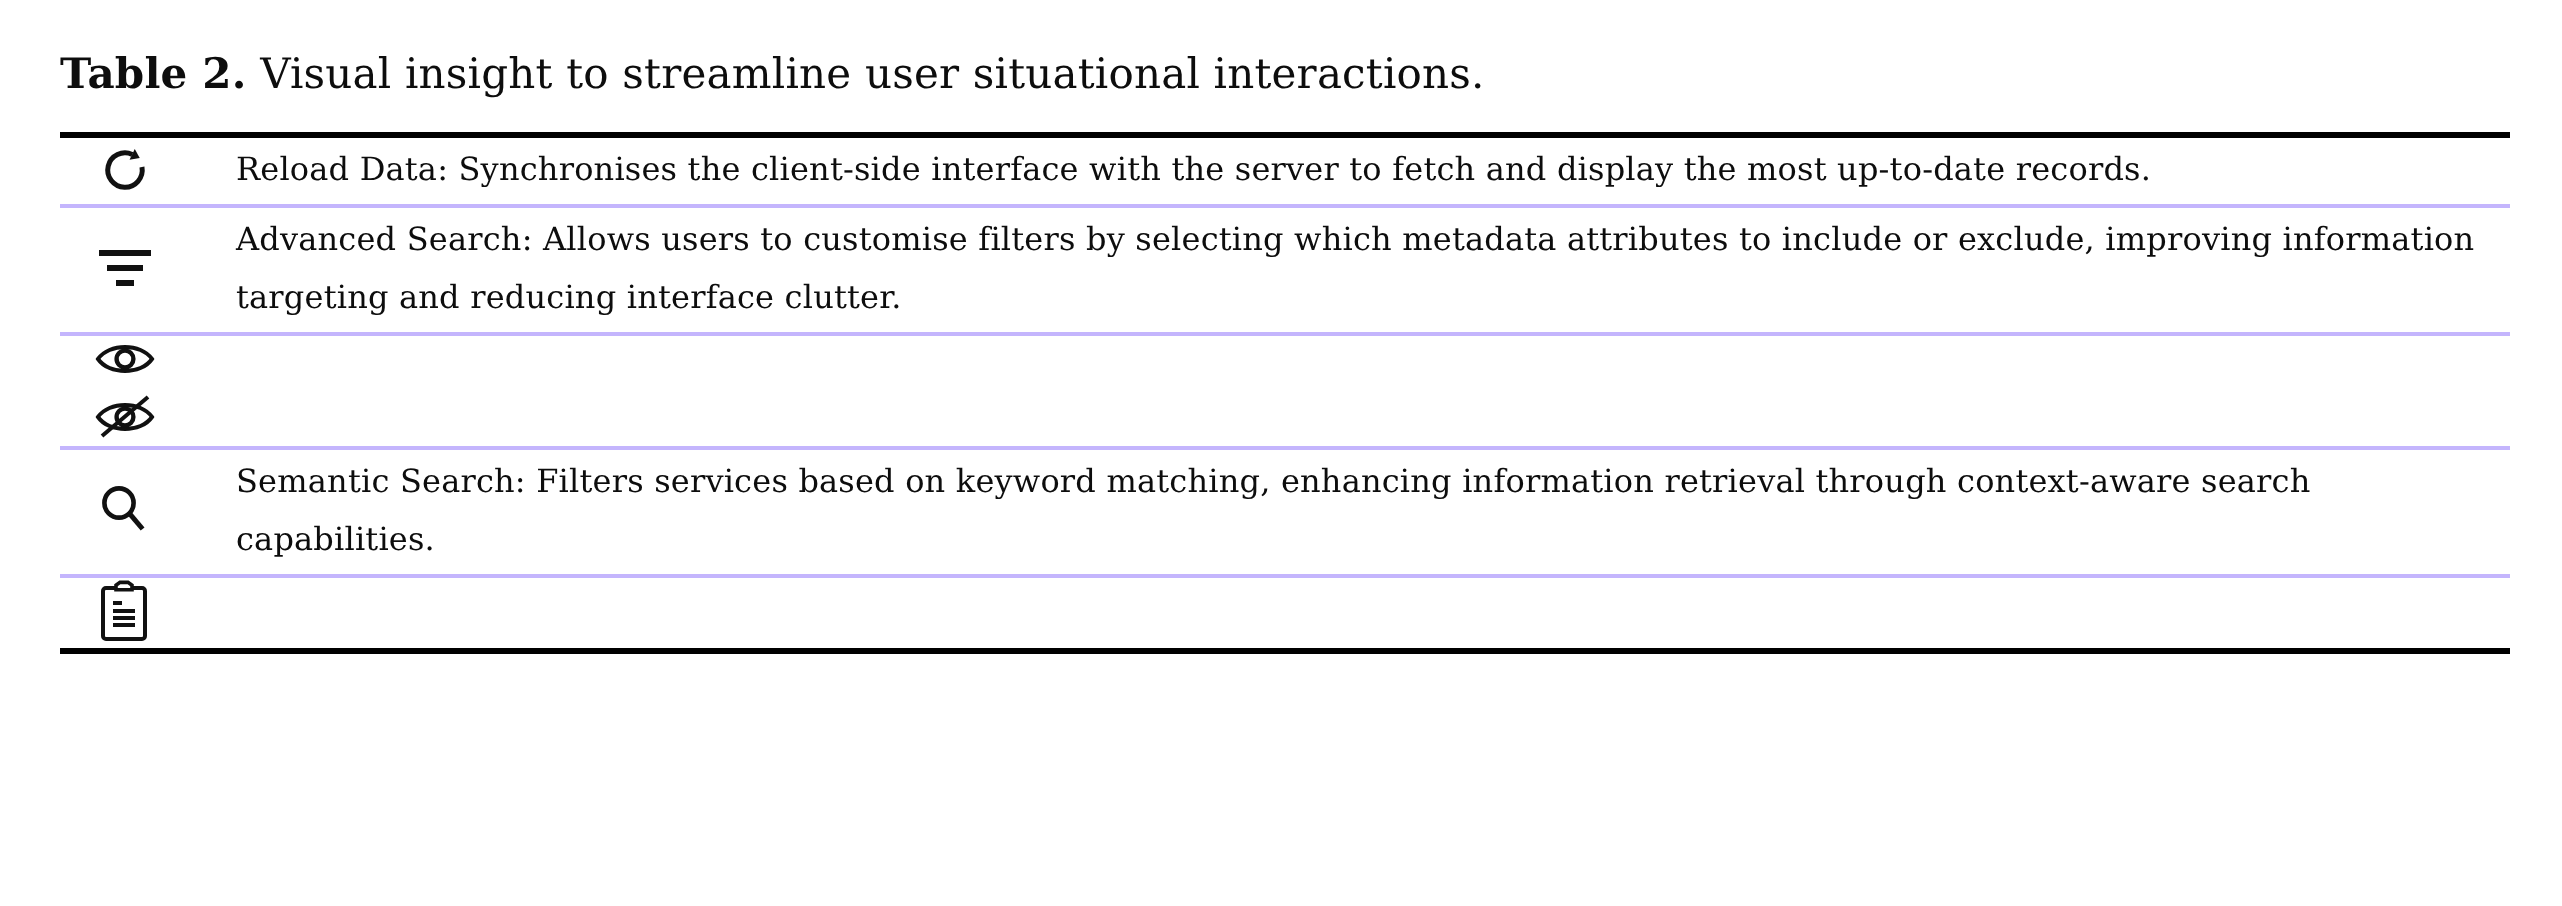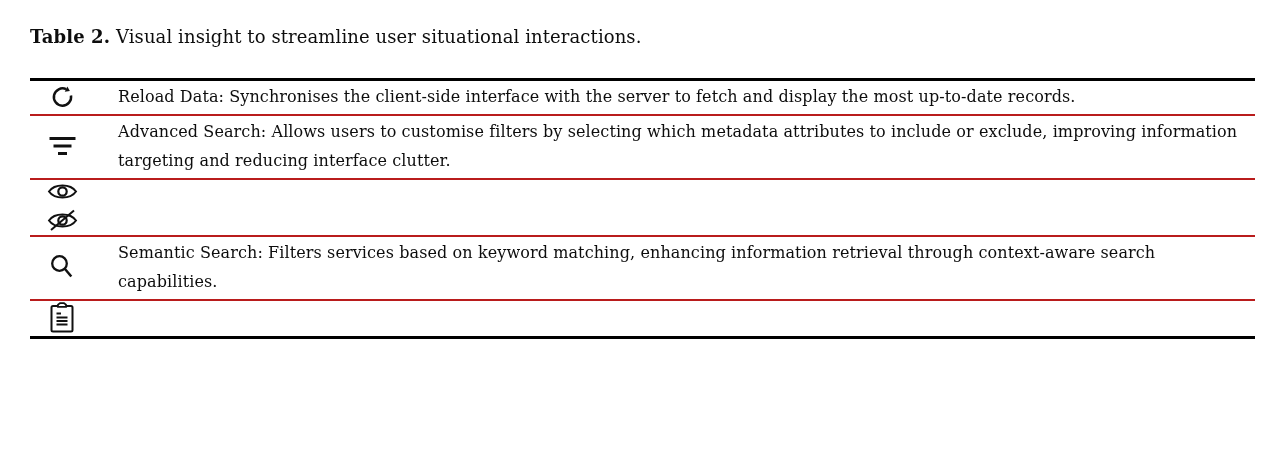--- a/index.html
+++ b/index.html
@@ -7,36 +7,36 @@
     width: 1281px; height: 453px;
     background: #ffffff;
     font-family: "DejaVu Serif", "Liberation Serif", serif;
     color: #0d0d0d;
     -webkit-font-smoothing: antialiased;
     overflow: hidden;
   }
   .page { padding: 24px 0 0 30px; }
 
   .caption {
-    font-size: 18px;
+    font-size: 21px;
     line-height: 26px;
-    margin-bottom: 28px;
+    margin-bottom: 16px;
     letter-spacing: 0.1px;
   }
   .caption .bold { font-weight: bold; }
 
   .ttable {
     width: 1225px;
     border-top: 3px solid #000;
     border-bottom: 3px solid #000;
   }
   .row {
     display: flex;
     align-items: stretch;
-    border-top: 2px solid #b91c1c;
+    border-top: 2px solid #c4b5fd;
     padding: 1px 0 3px;
   }
   .row:first-child { border-top: none; }
 
   .cell-icon {
     width: 88px;
     flex: 0 0 88px;
     box-sizing: border-box;
     padding-right: 24px;
     display: flex;

